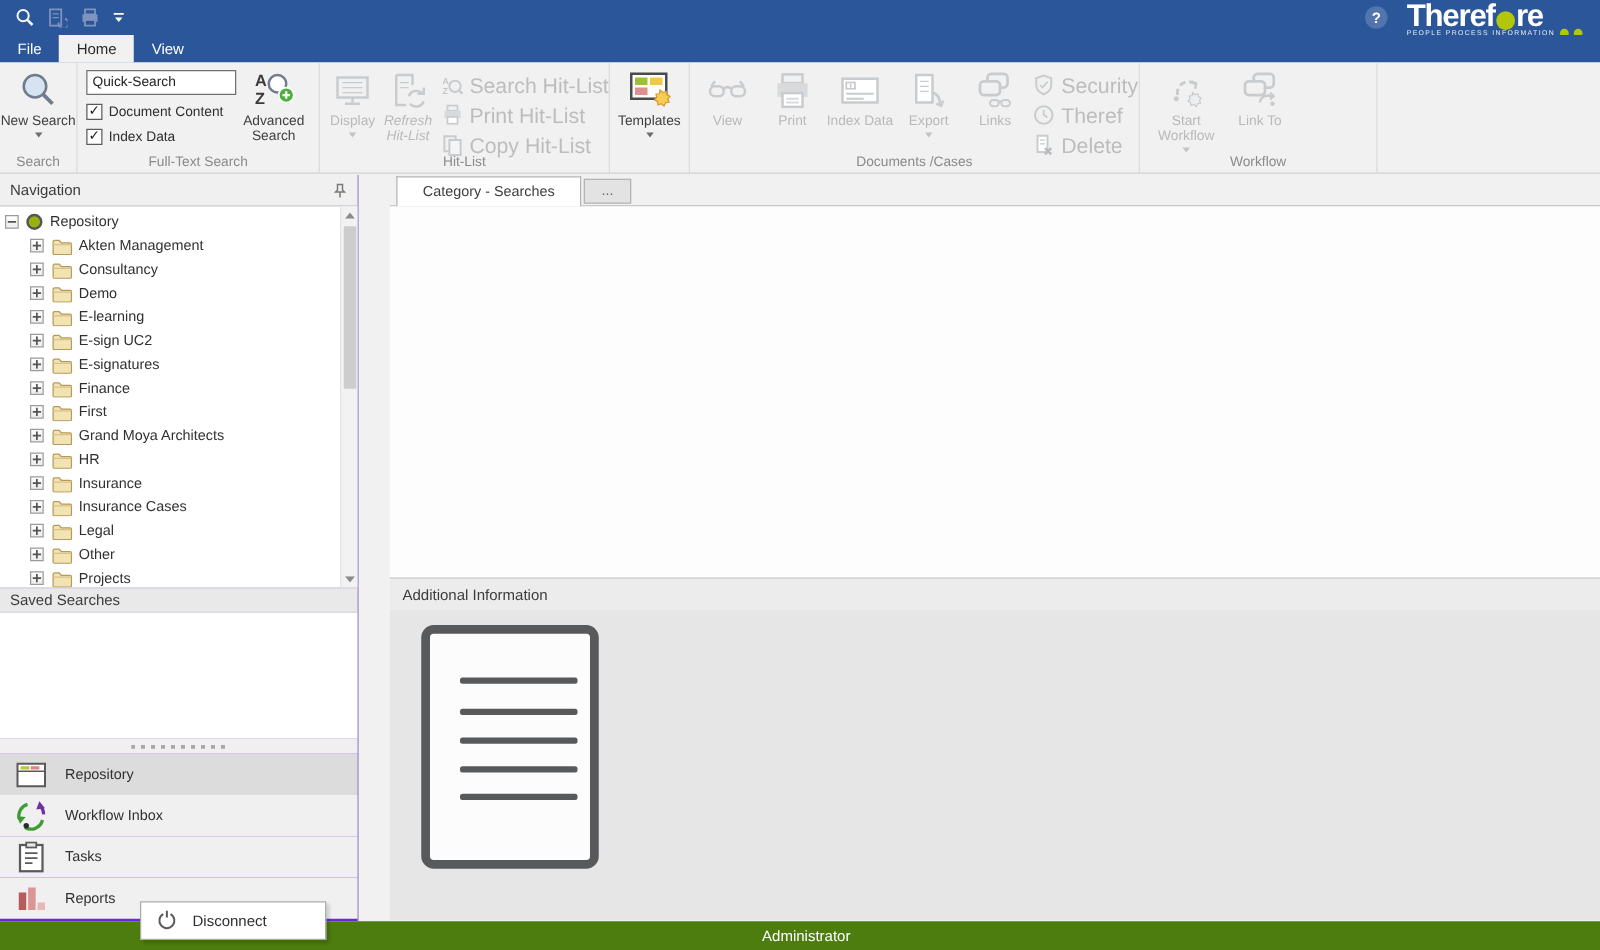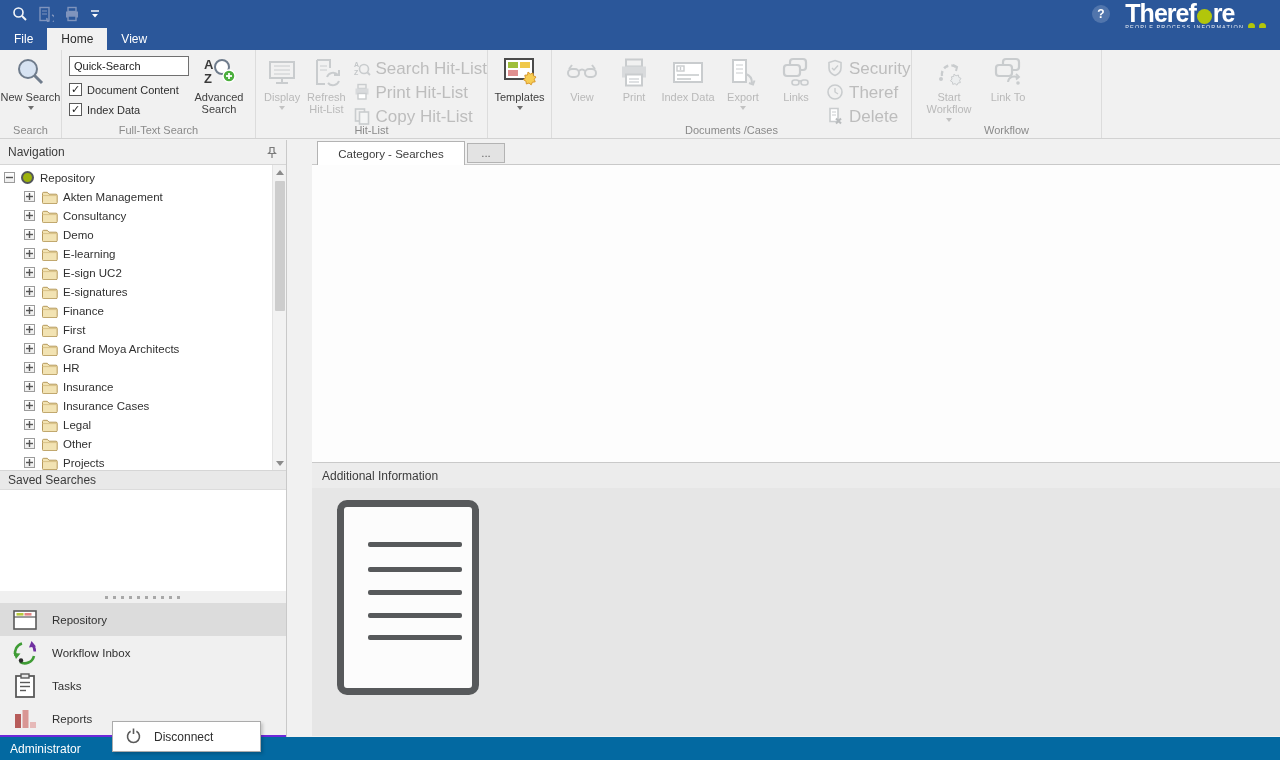--- a/index.html
+++ b/index.html
@@ -90,21 +90,21 @@
   .dtab.active { width:148px; height:24px; background:#fff; border:1px solid #b3b3b3; border-bottom:none; }
   .dtab.more { width:38px; height:20px; background:#e3e3e3; border:1px solid #b3b3b3; margin-left:2px; margin-bottom:2px; color:#666; }
   .doc-content { height:298px; background:#fdfdfd; border-top:1px solid #c9c9c9; margin-top:-1px; }
   .addinfo { height:274px; background:#e6e6e6; border-top:1px solid #c9c9c9; }
   .addinfo-header { height:25px; display:flex; align-items:center; padding:0 10px; color:#3c3c3c; font-size:12px; background:#ececec; }
   .addinfo-header .spacer { flex:1; }
   .doc-placeholder { position:relative; margin:12px 0 0 25px; width:142px; height:195px; background:#fcfcfc; border:7px solid #57595b; border-radius:10px; }
   .doc-placeholder .dline { position:absolute; left:24px; width:94px; height:5px; background:#57595b; border-radius:2px; }
 
   
-  .statusbar { position:absolute; left:0; top:737px; width:1280px; height:23px; background:#0369a1; color:#fff; display:flex; align-items:center; padding-left:10px; font-size:12px; }
+  .statusbar { position:absolute; left:0; top:737px; width:1280px; height:23px; background:#4d7c0f; color:#fff; display:flex; align-items:center; padding-left:10px; font-size:12px;justify-content:center; }
 
   
   .popup { position:absolute; left:112px; top:721px; width:149px; height:31px; background:#fff; border:1px solid #ababab; box-shadow:2px 2px 3px rgba(0,0,0,.18); display:flex; align-items:center; padding-left:12px; gap:12px; z-index:50; }
   .popup .plbl { font-size:12px; color:#2e2e2e; }
 
   .pin { display:flex; }
 </style>
 </head>
 <body>
 
@@ -218,21 +218,21 @@
               <line x1="8" y1="9" x2="24" y2="9" stroke="#c9ccce"></line>
               <line x1="8" y1="13" x2="24" y2="13" stroke="#c9ccce"></line>
               <line x1="8" y1="17" x2="24" y2="17" stroke="#c9ccce"></line>
               <line x1="16" y1="21" x2="16" y2="25" stroke="#c9ccce" stroke-width="2"></line>
               <line x1="10" y1="26" x2="22" y2="26" stroke="#c9ccce" stroke-width="2"></line>
             </svg>
           </span>
         <span class="rlbl">Display</span>
         <span class="dd dis"></span>
       </div>
-      <div class="rbtn disabled" style="width:58px;">
+      <div class="rbtn disabled" style="width:58px;font-style:italic;">
         <span class="ric">
             <svg width="32" height="32" viewBox="0 0 32 32">
               <path d="M7 3 h13 v8" fill="none" stroke="#c9ccce" stroke-width="2"></path>
               <path d="M7 3 v24 h8" fill="none" stroke="#c9ccce" stroke-width="2"></path>
               <line x1="10" y1="9" x2="17" y2="9" stroke="#c9ccce"></line>
               <line x1="10" y1="13" x2="17" y2="13" stroke="#c9ccce"></line>
               <path d="M17 20 a6.5 6.5 0 0 1 11 -2" fill="none" stroke="#c9ccce" stroke-width="2"></path>
               <path d="M29 13 v5 h-5" fill="none" stroke="#c9ccce" stroke-width="2"></path>
               <path d="M29 24 a6.5 6.5 0 0 1 -11 2" fill="none" stroke="#c9ccce" stroke-width="2"></path>
             </svg>

